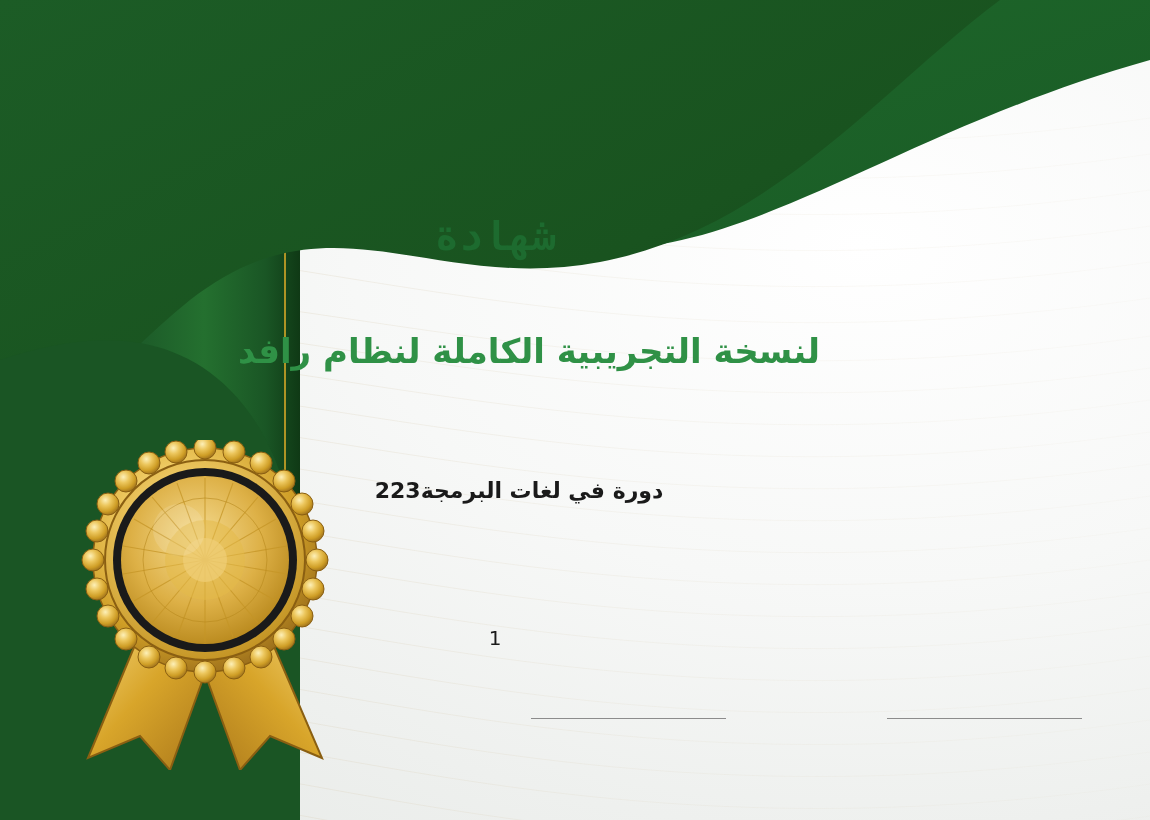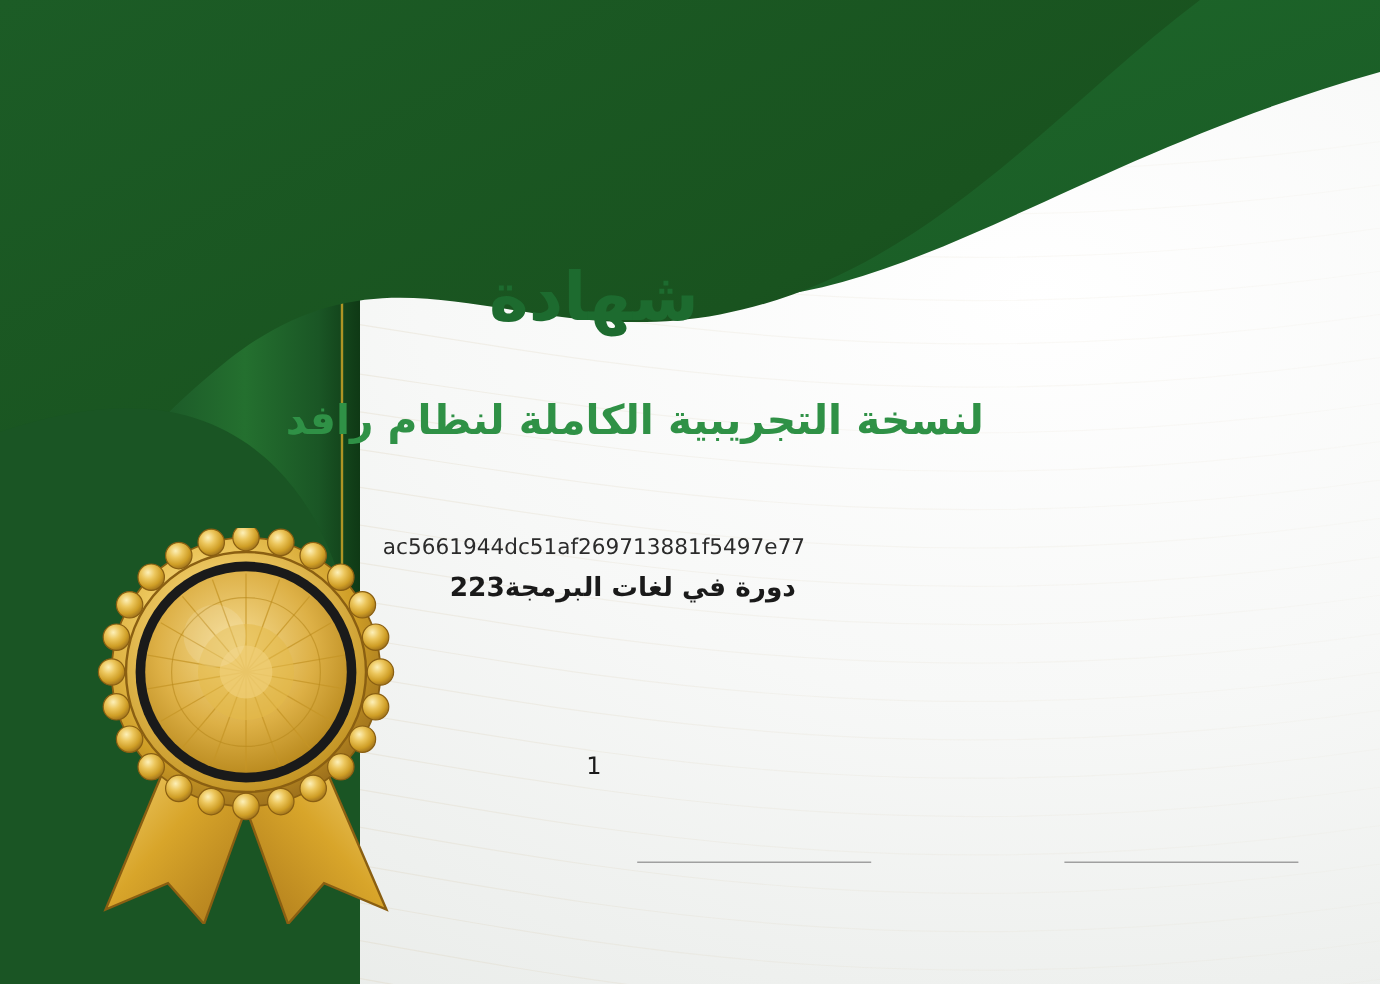--- a/index.html
+++ b/index.html
@@ -64,25 +64,26 @@
     pointer-events: none;
   }
   .title {
     position: absolute;
     top: 218px;
     right: 0;
     width: 1150px;
     text-align: center;
     padding-right: 160px;
     box-sizing: border-box;
-    font-size: 56px;
+    font-size: 40px;
     font-weight: bold;
     color: #1d6b2f;
     letter-spacing: 0;
     line-height: 1.1;
+    font-family: Liberation Mono, monospace;
   }
   .subtitle {
     position: absolute;
     top: 330px;
     right: 0;
     width: 1150px;
     text-align: center;
     padding-right: 92px;
     box-sizing: border-box;
     font-size: 34px;
@@ -324,21 +325,20 @@
       <circle cx="0" cy="0" r="62" fill="none" stroke="#b8881c" stroke-width="1" opacity="0.6"></circle>
       <circle cx="0" cy="0" r="40" fill="#e3b949" opacity="0.55"></circle>
       <circle cx="0" cy="0" r="22" fill="#efcf78" opacity="0.7"></circle>
       <circle cx="-26" cy="-30" r="26" fill="#ffffff" opacity="0.13"></circle>
     </g>
   </svg>
 
   <div class="content">
     <div class="title">شهادة</div>
     <div class="subtitle">لنسخة التجريبية الكاملة لنظام رافد</div>
-    <div class="code">ac5661944dc51af269713881f5497e77</div>
     <div class="course">دورة في لغات البرمجة223</div>
     <div class="page-number">1</div>
   </div>
 
   <div class="sig-line sig-right"></div>
   <div class="sig-line sig-left"></div>
 
 </div>
 
 </body></html>

